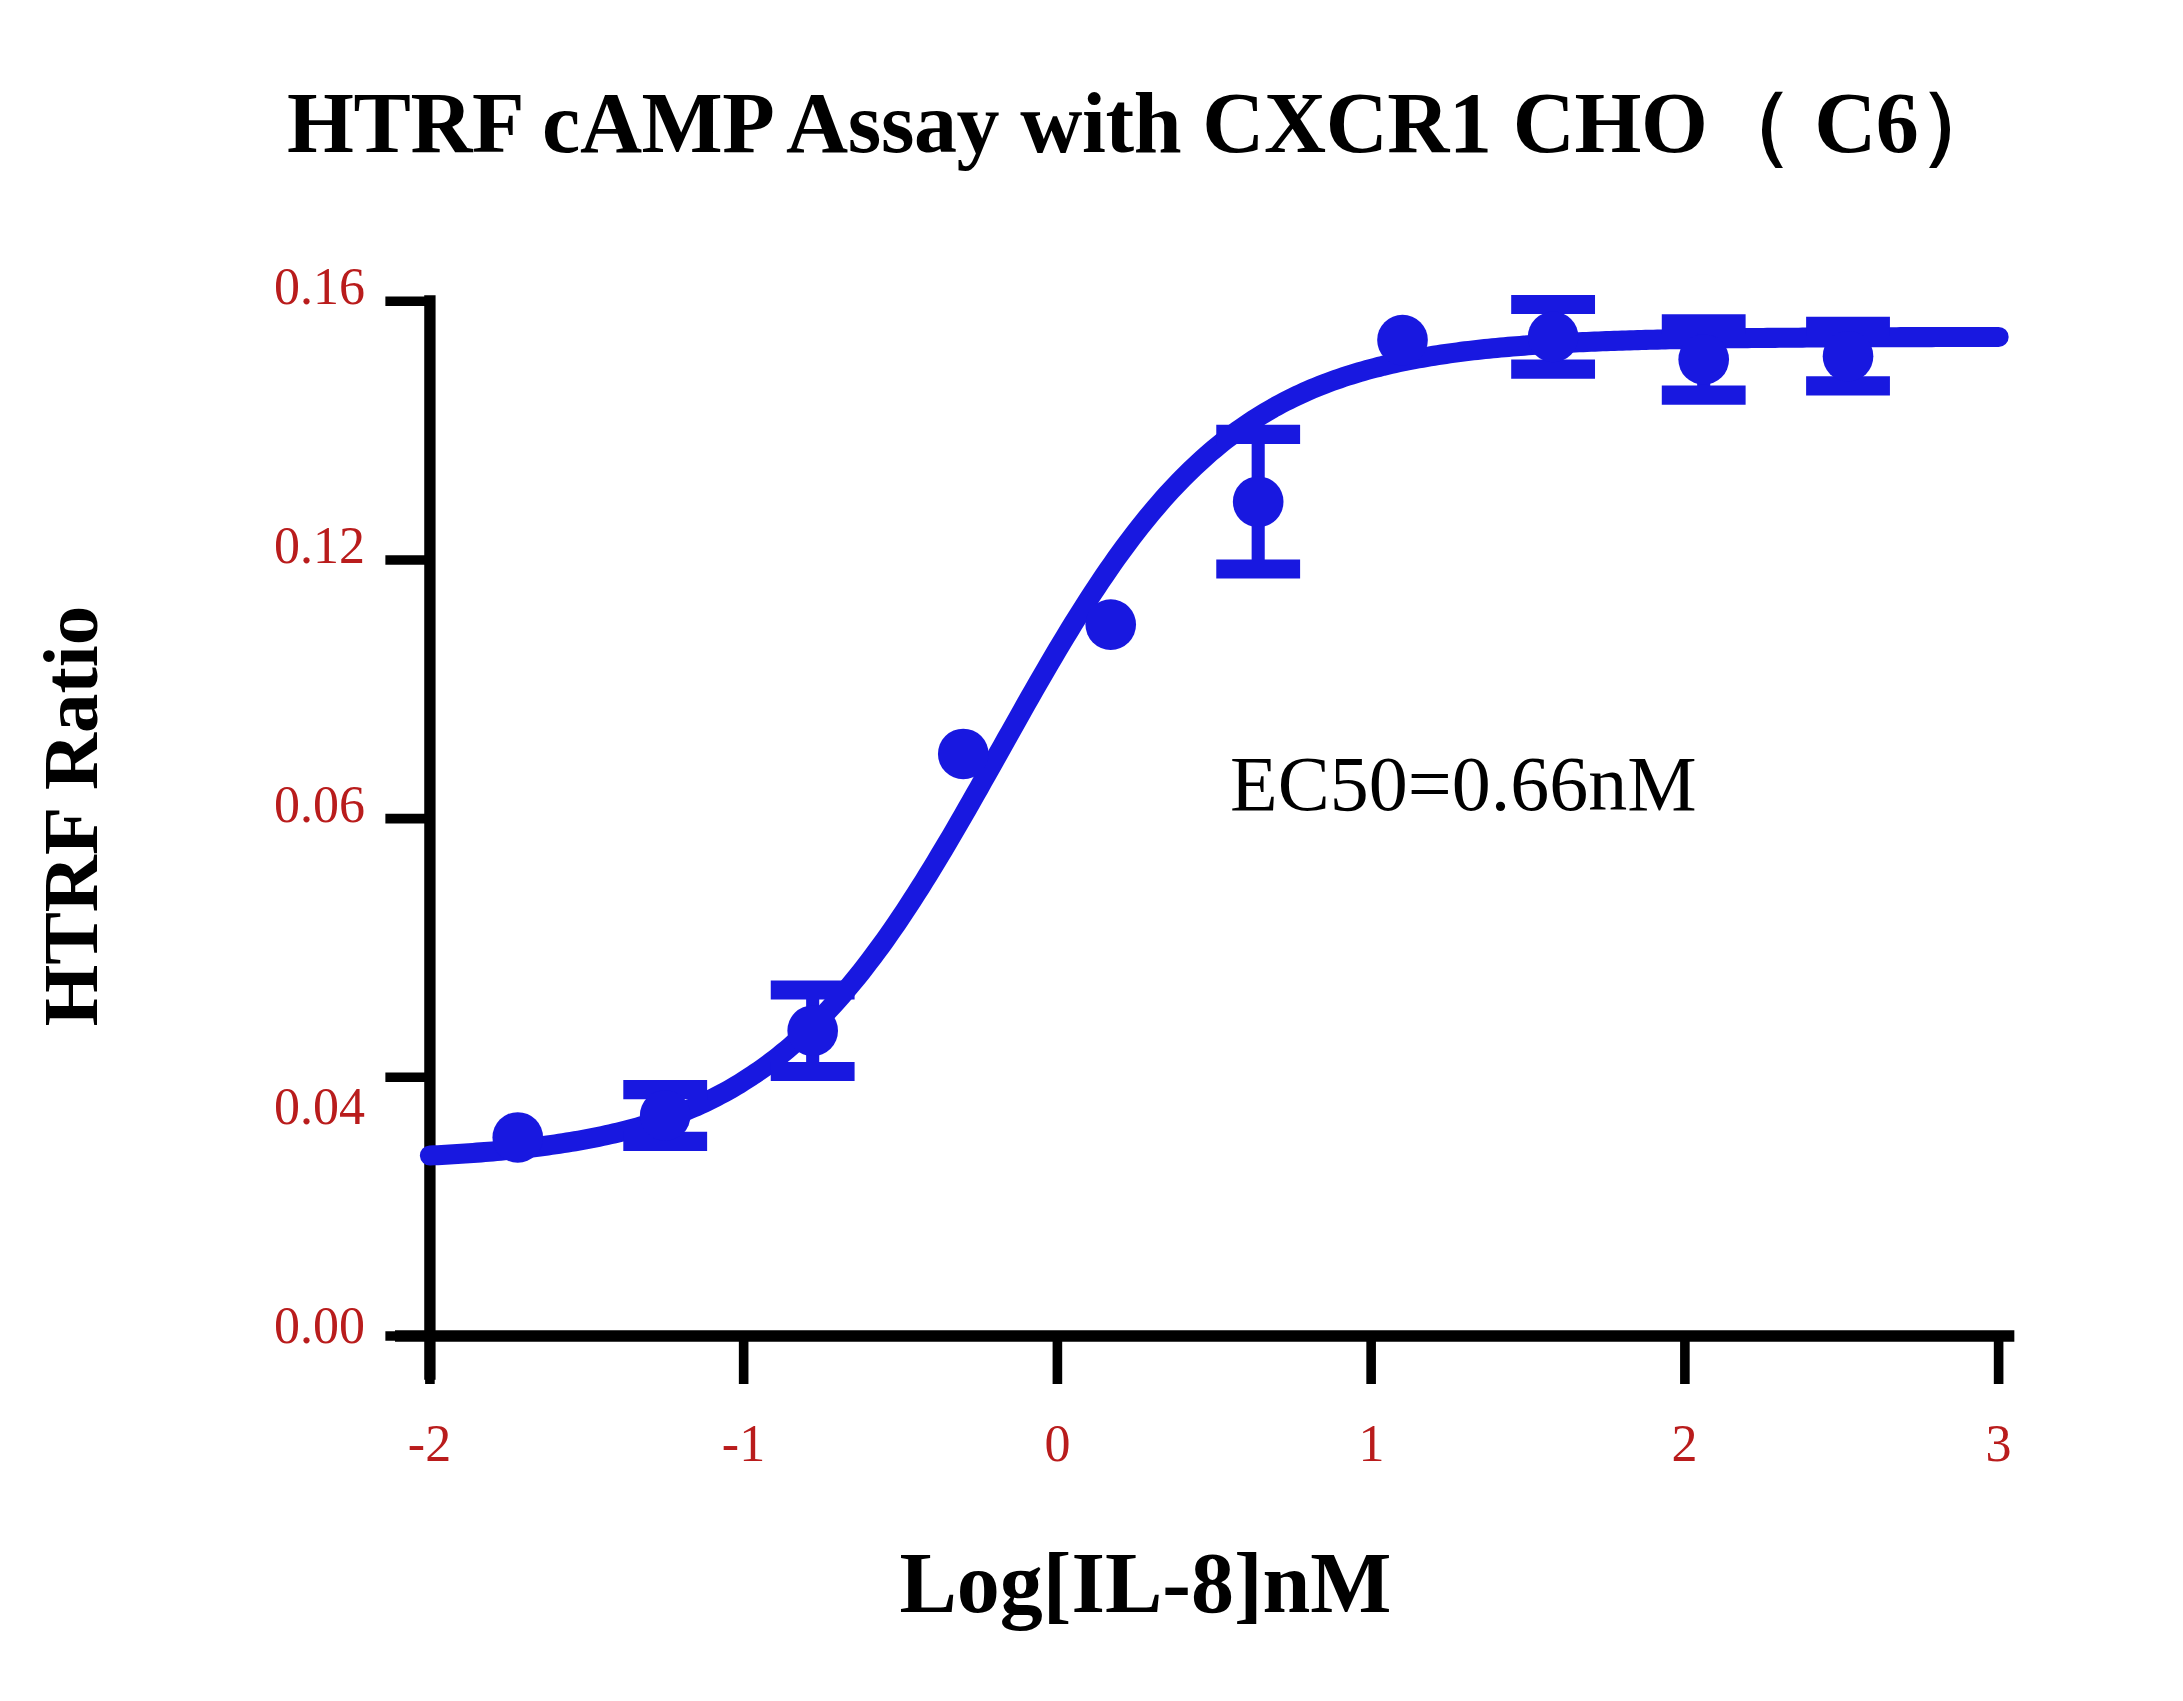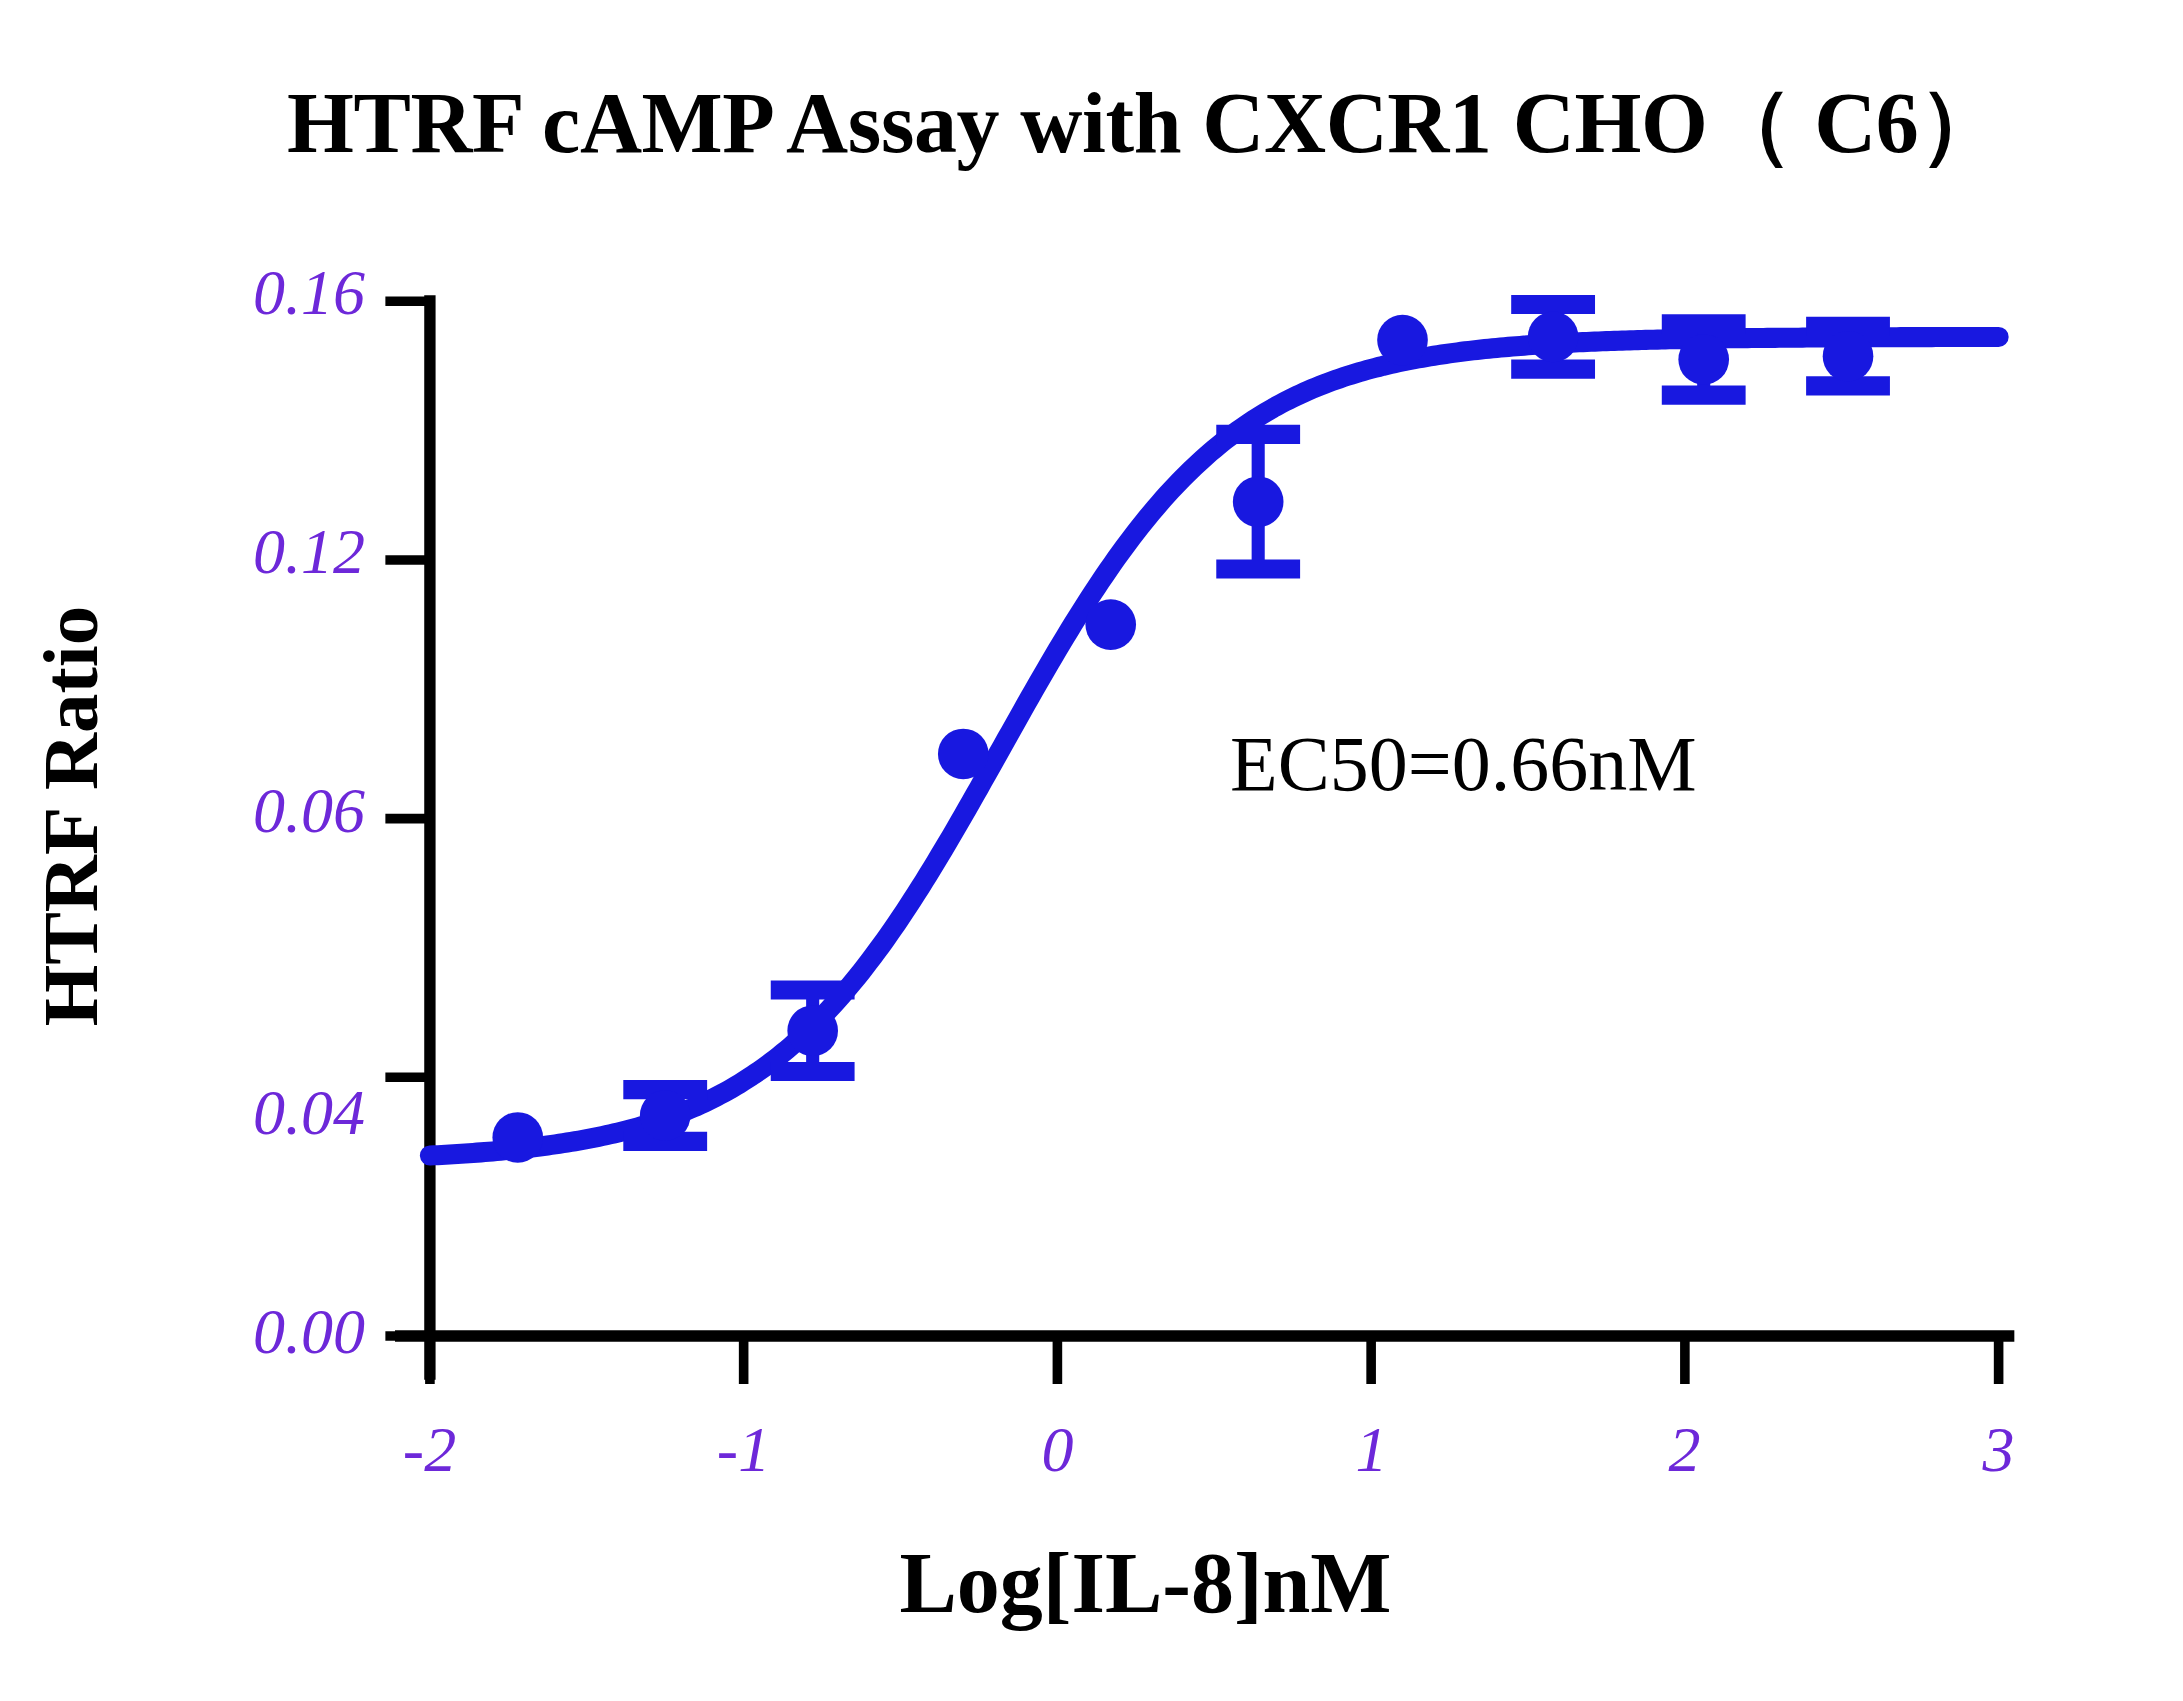--- a/index.html
+++ b/index.html
@@ -10,37 +10,37 @@
 
   #chart-title{
     position:absolute;left:0;top:65px;width:2291px;
     text-align:center;font-weight:bold;font-size:86px;
     letter-spacing:-0.4px;color:#000;white-space:nowrap;
   }
 
   #plot-svg{position:absolute;left:0;top:0;width:2291px;height:1701px;}
 
   .axis-tick-label{
-    position:absolute;color:#6d28d9;font-size:64px;font-weight:normal;
-    white-space:nowrap;line-height:1;font-style:italic;
+    position:absolute;color:#b91c1c;font-size:52px;font-weight:normal;
+    white-space:nowrap;line-height:1;
   }
   .ylab{text-align:right;}
   .xlab{text-align:center;}
 
   #y-axis-title{
     position:absolute;color:#000;font-weight:bold;font-size:79px;
     white-space:nowrap;transform-origin:50% 50%;
     transform:rotate(-90deg);
   }
   #x-axis-title{
     position:absolute;left:0;width:2291px;text-align:center;
     color:#000;font-weight:bold;font-size:86px;white-space:nowrap;
   }
   #ec50-annotation{
-    position:absolute;color:#000;font-size:78px;white-space:nowrap;
+    position:absolute;color:#000;font-size:78px;white-space:nowrap;margin-top:20px;
   }
 </style>
 </head>
 <body>
 
 <div id="chart-root">
 
   <div id="chart-title">HTRF cAMP Assay with CXCR1 CHO（ C6）</div>
 
   <svg id="plot-svg" viewBox="0 0 5246 3896" xmlns="http://www.w3.org/2000/svg">

